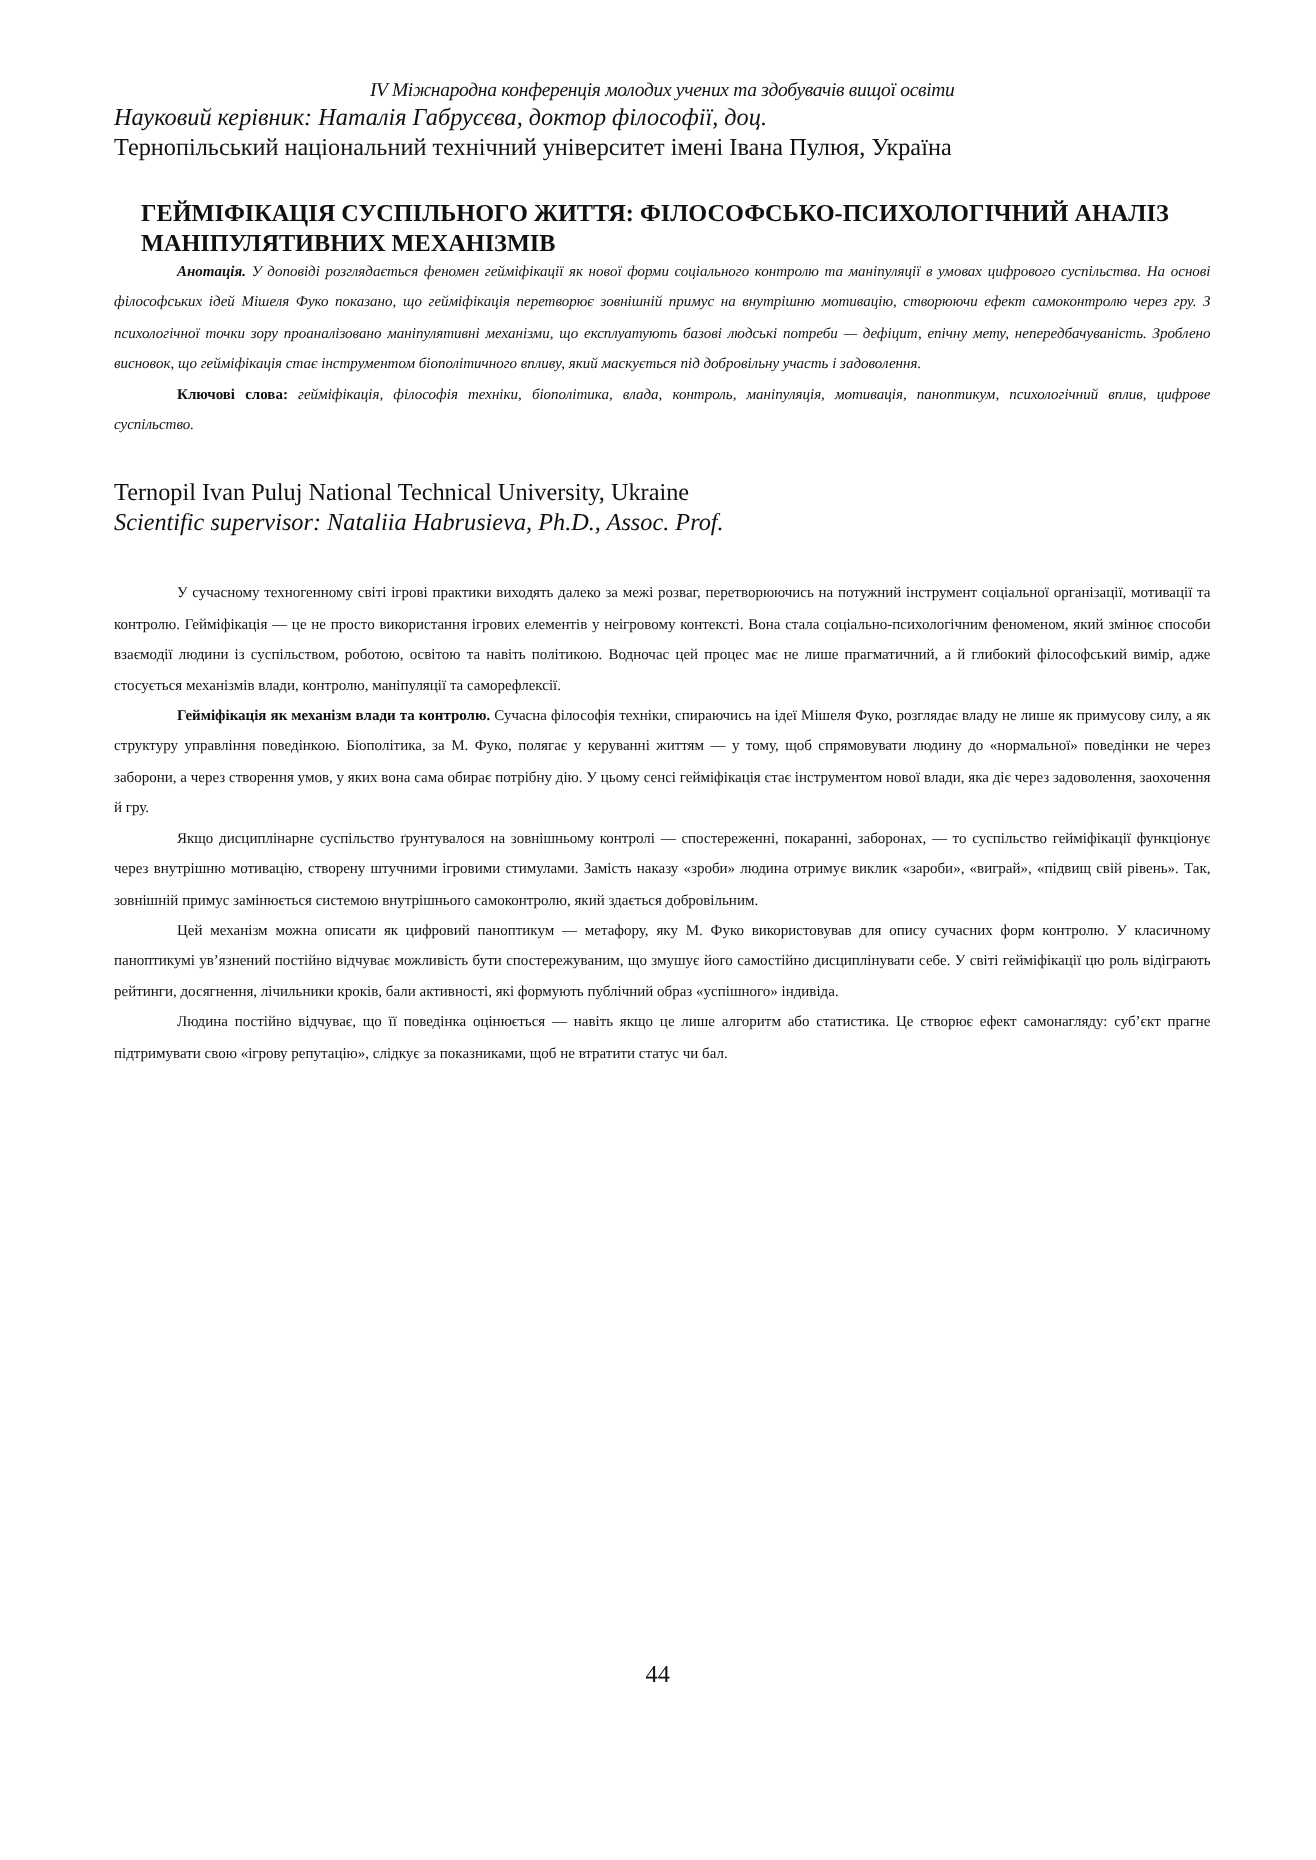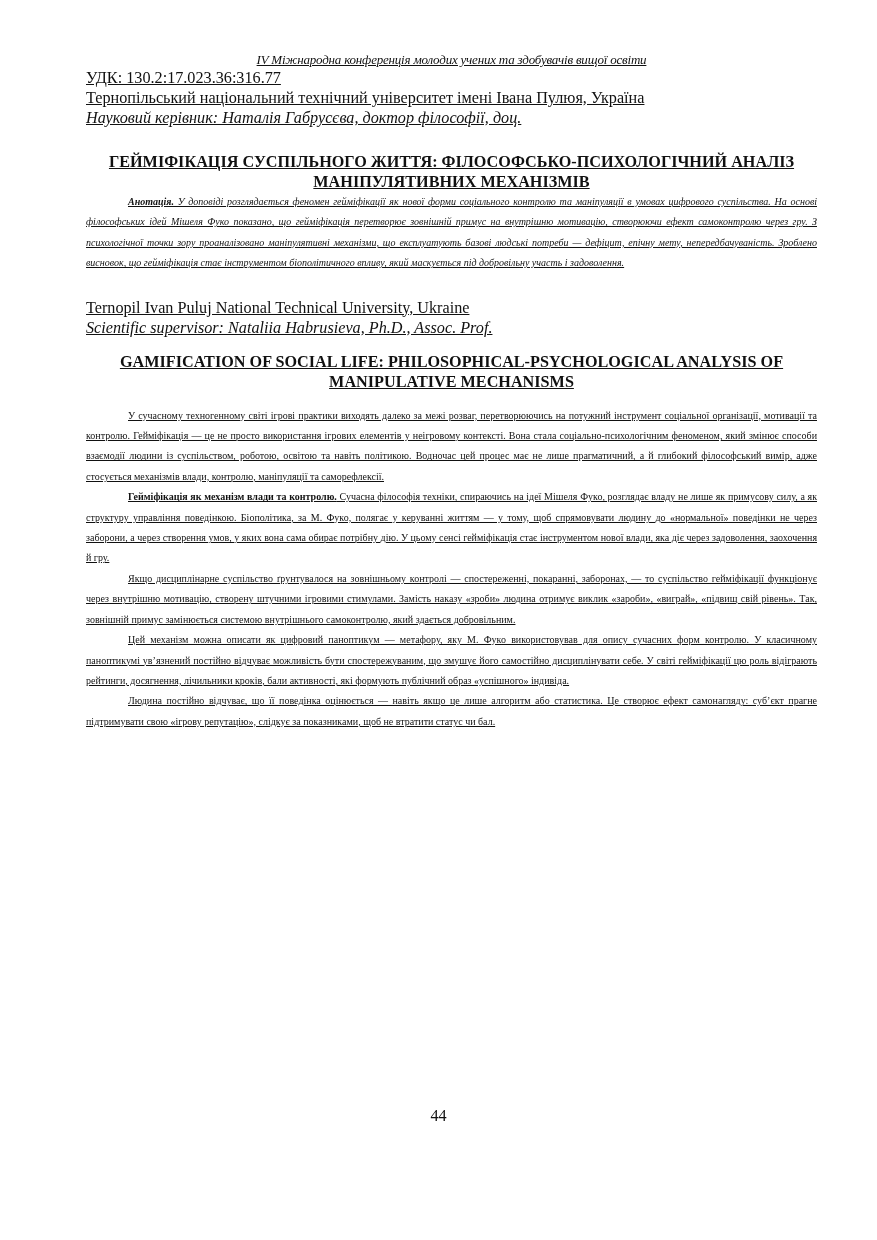--- a/index.html
+++ b/index.html
@@ -1,71 +1,72 @@
 <!DOCTYPE html>
 <html><head>
 <meta charset="utf-8">
 <style>
   html, body { margin: 0; padding: 0; background: #ffffff; }
   body {
     width: 877px; height: 1240px; position: relative; overflow: hidden;
     font-family: "Liberation Serif", "DejaVu Serif", serif;
     color: #111111;
   }
-  .page { position: absolute; left: 86px; top: 52px; width: 731px; text-decoration: underline; }
+  .page { position: absolute; left: 76px; top: 52px; width: 731px; }
   .running-head {
     text-align: center; font-style: italic; font-size: 13px; line-height: 16px;
     letter-spacing: -0.2px;
   }
   .running-head .bold { font-weight: bold; }
   .line { font-size: 16.2px; line-height: 20px; margin: 0; }
   .bold { font-weight: bold; }
   .italic { font-style: italic; }
   .title {
-    text-align: center; font-weight: bold; font-size: 16.2px; line-height: 20px;
+    text-align: left; font-weight: bold; font-size: 16.2px; line-height: 20px;
     margin: 0;
   }
   .just { text-align: justify; font-size: 10px; line-height: 20.4px; margin: 0; }
   .indent { text-indent: 42px; }
   .gap-24 { height: 24px; }
   .gap-14 { height: 14px; }
   .page-number {
     position: absolute; left: 0; width: 877px; top: 1106px; text-align: center;
     font-size: 16.2px; line-height: 20px;
   }
 </style>
 </head>
 <body>
 
 <div class="page">
 
   <div class="running-head">
     <div>IV Міжнародна конференція молодих учених та здобувачів вищої освіти</div>
   </div>
 
-  <p class="line">УДК: 130.2:17.023.36:316.77</p>
+  <p class="line italic">Науковий керівник: Наталія Габрусєва, доктор філософії, доц.</p>
   <p class="line">Тернопільський національний технічний університет імені Івана Пулюя, Україна</p>
-  <p class="line italic">Науковий керівник: Наталія Габрусєва, доктор філософії, доц.</p>
 
   <div class="gap-24"></div>
 
   <p class="title" style="padding: 0 18px;">ГЕЙМІФІКАЦІЯ СУСПІЛЬНОГО ЖИТТЯ: ФІЛОСОФСЬКО-ПСИХОЛОГІЧНИЙ АНАЛІЗ МАНІПУЛЯТИВНИХ МЕХАНІЗМІВ</p>
 
   <p class="just indent italic">
     <span class="bold">Анотація.</span><span> У доповіді розглядається феномен гейміфікації як нової форми соціального контролю та маніпуляції в умовах цифрового суспільства. На основі філософських ідей Мішеля Фуко показано, що гейміфікація перетворює зовнішній примус на внутрішню мотивацію, створюючи ефект самоконтролю через гру. З психологічної точки зору проаналізовано маніпулятивні механізми, що експлуатують базові людські потреби — дефіцит, епічну мету, непередбачуваність. Зроблено висновок, що гейміфікація стає інструментом біополітичного впливу, який маскується під добровільну участь і задоволення.</span>
+  </p>
+  <p class="just indent">
+    <span class="bold">Ключові слова:</span><span class="italic"> гейміфікація, філософія техніки, біополітика, влада, контроль, маніпуляція, мотивація, паноптикум, психологічний вплив, цифрове суспільство.</span>
   </p>
 
   <div class="gap-24"></div>
 
   <p class="line">Ternopil Ivan Puluj National Technical University, Ukraine</p>
   <p class="line italic">Scientific supervisor: Nataliia Habrusieva, Ph.D., Assoc. Prof.</p>
 
   <div class="gap-14"></div>
 
-  <p class="title">GAMIFICATION OF SOCIAL LIFE: PHILOSOPHICAL-PSYCHOLOGICAL ANALYSIS OF MANIPULATIVE MECHANISMS</p>
 
   <div class="gap-14"></div>
 
   <p class="just indent">У сучасному техногенному світі ігрові практики виходять далеко за межі розваг, перетворюючись на потужний інструмент соціальної організації, мотивації та контролю. Гейміфікація — це не просто використання ігрових елементів у неігровому контексті. Вона стала соціально-психологічним феноменом, який змінює способи взаємодії людини із суспільством, роботою, освітою та навіть політикою. Водночас цей процес має не лише прагматичний, а й глибокий філософський вимір, адже стосується механізмів влади, контролю, маніпуляції та саморефлексії.</p>
   <p class="just indent">
     <span class="bold">Гейміфікація як механізм влади та контролю.</span><span> Сучасна філософія техніки, спираючись на ідеї Мішеля Фуко, розглядає владу не лише як примусову силу, а як структуру управління поведінкою. Біополітика, за М. Фуко, полягає у керуванні життям — у тому, щоб спрямовувати людину до «нормальної» поведінки не через заборони, а через створення умов, у яких вона сама обирає потрібну дію. У цьому сенсі гейміфікація стає інструментом нової влади, яка діє через задоволення, заохочення й гру.</span>
   </p>
   <p class="just indent">Якщо дисциплінарне суспільство ґрунтувалося на зовнішньому контролі — спостереженні, покаранні, заборонах, — то суспільство гейміфікації функціонує через внутрішню мотивацію, створену штучними ігровими стимулами. Замість наказу «зроби» людина отримує виклик «зароби», «виграй», «підвищ свій рівень». Так, зовнішній примус замінюється системою внутрішнього самоконтролю, який здається добровільним.</p>
   <p class="just indent">Цей механізм можна описати як цифровий паноптикум — метафору, яку М. Фуко використовував для опису сучасних форм контролю. У класичному паноптикумі ув’язнений постійно відчуває можливість бути спостережуваним, що змушує його самостійно дисциплінувати себе. У світі гейміфікації цю роль відіграють рейтинги, досягнення, лічильники кроків, бали активності, які формують публічний образ «успішного» індивіда.</p>
   <p class="just indent">Людина постійно відчуває, що її поведінка оцінюється — навіть якщо це лише алгоритм або статистика. Це створює ефект самонагляду: суб’єкт прагне підтримувати свою «ігрову репутацію», слідкує за показниками, щоб не втратити статус чи бал.</p>

